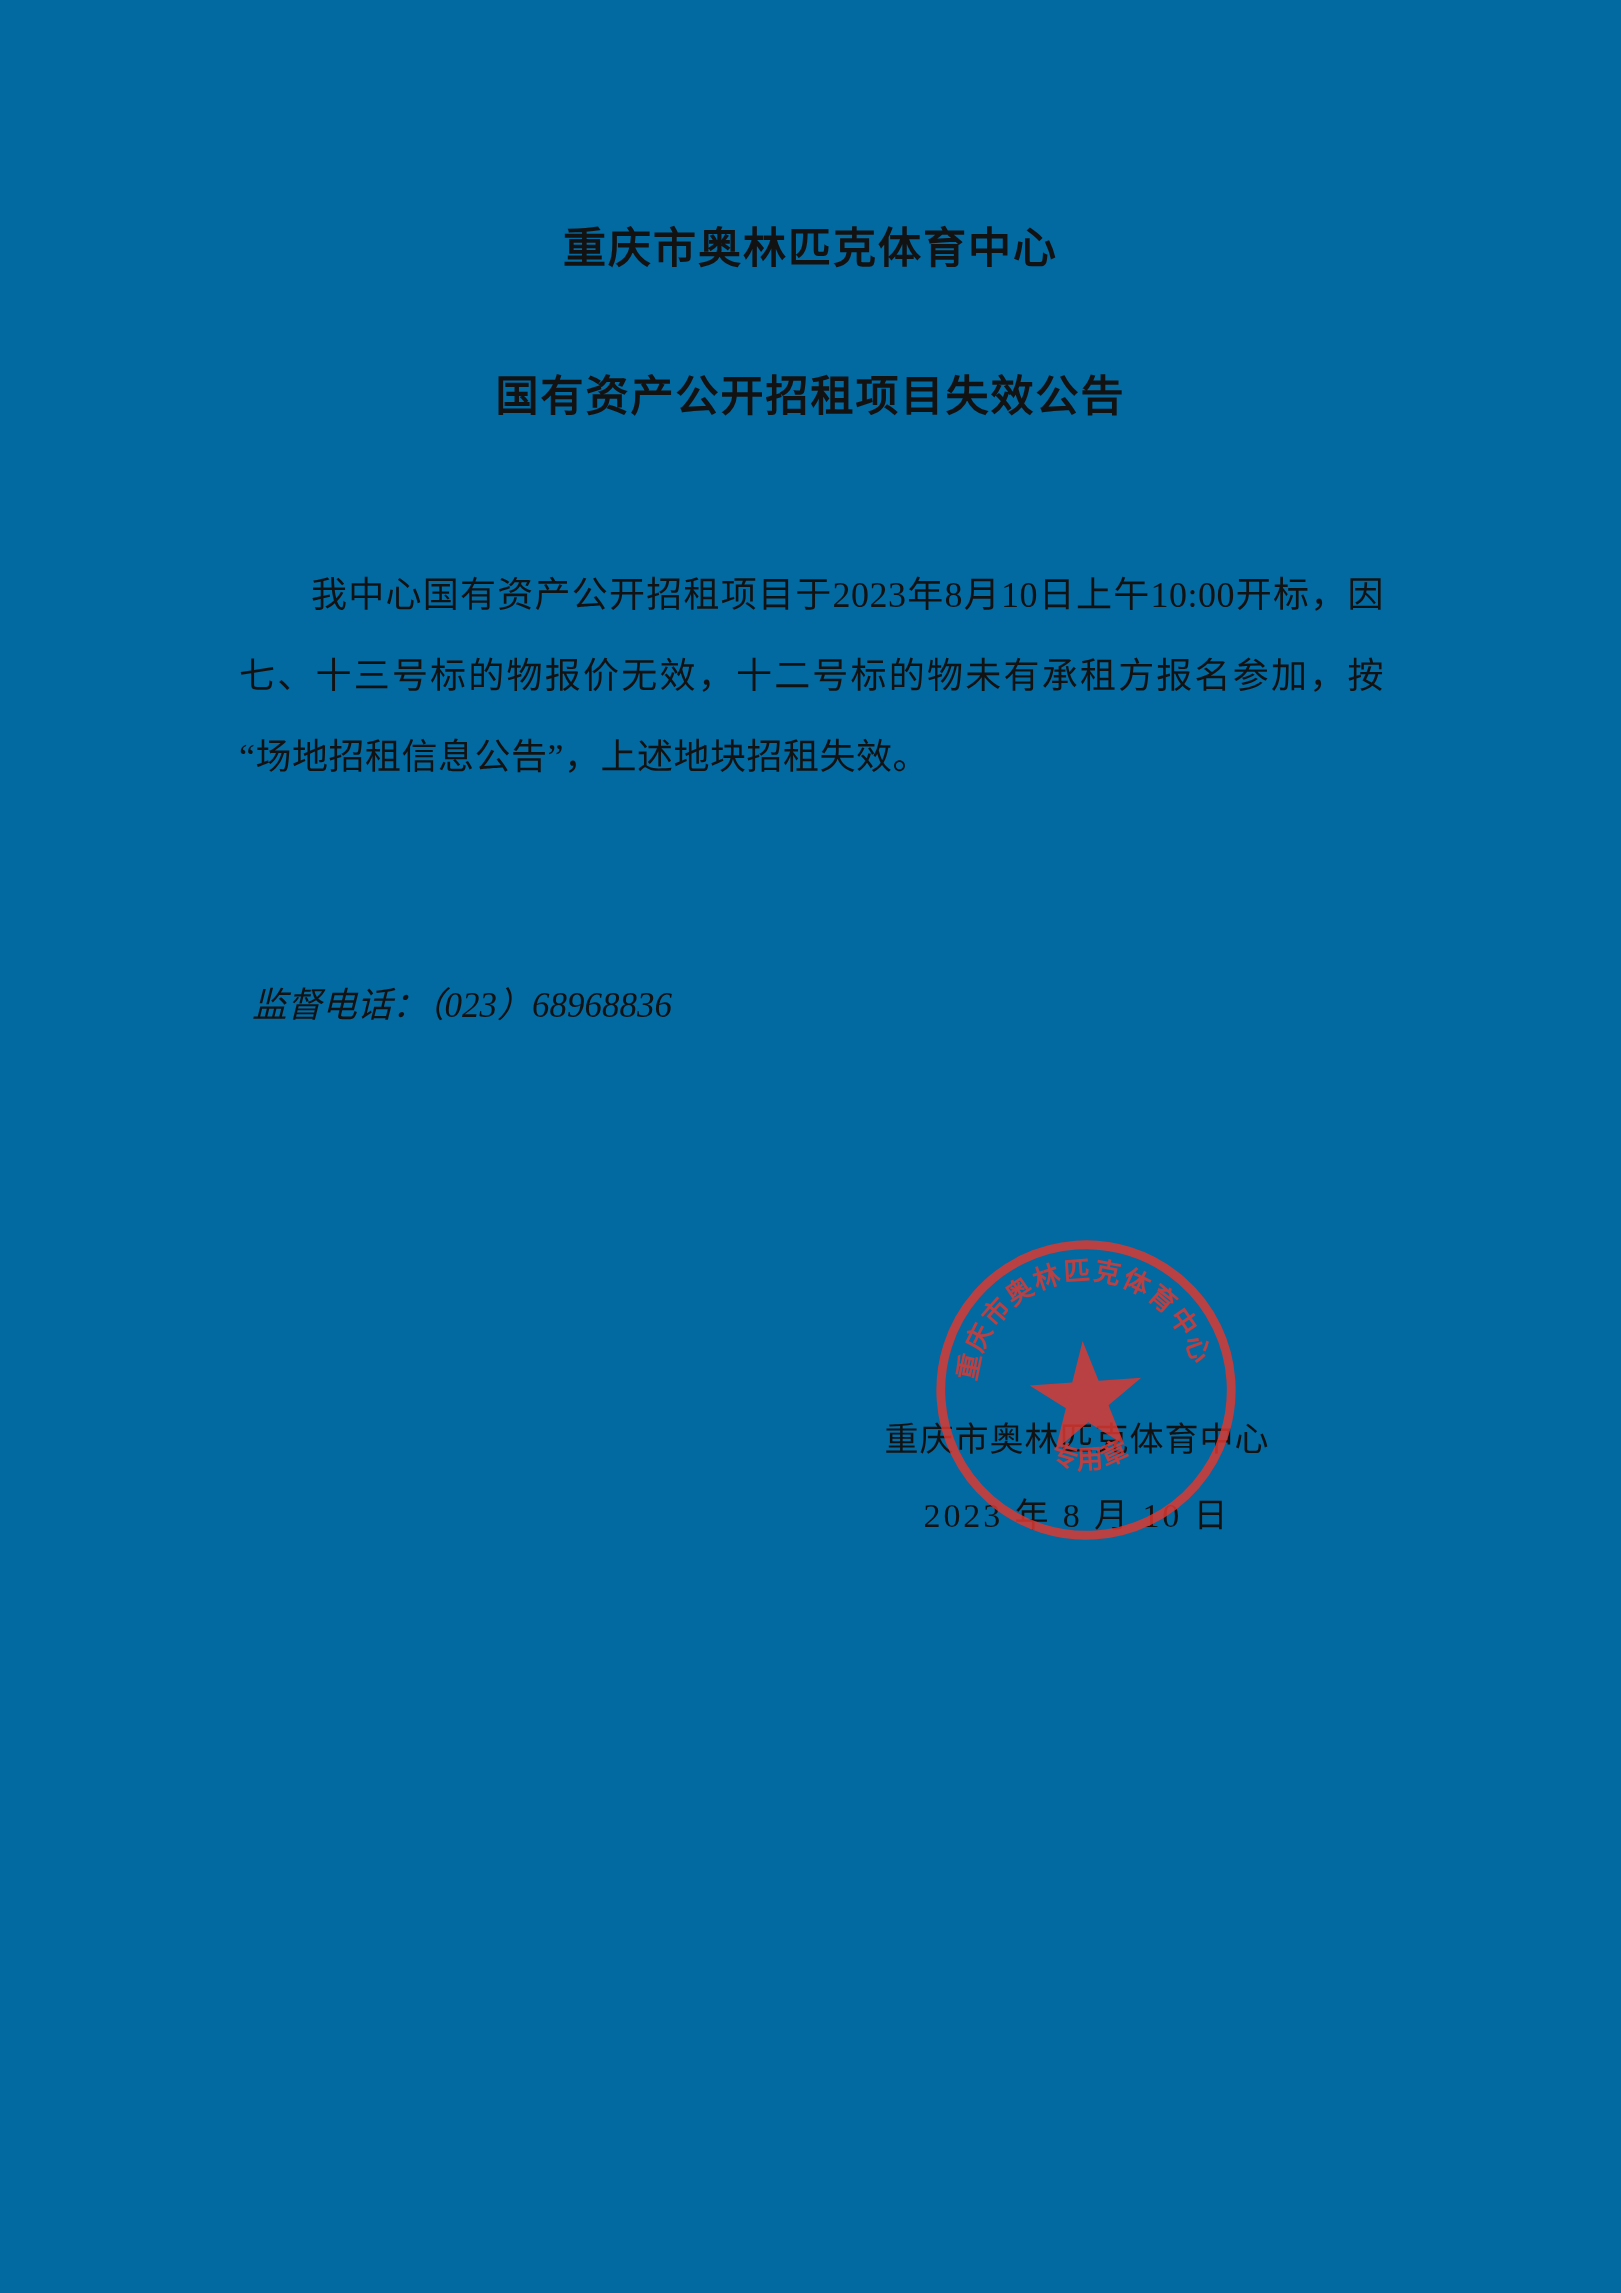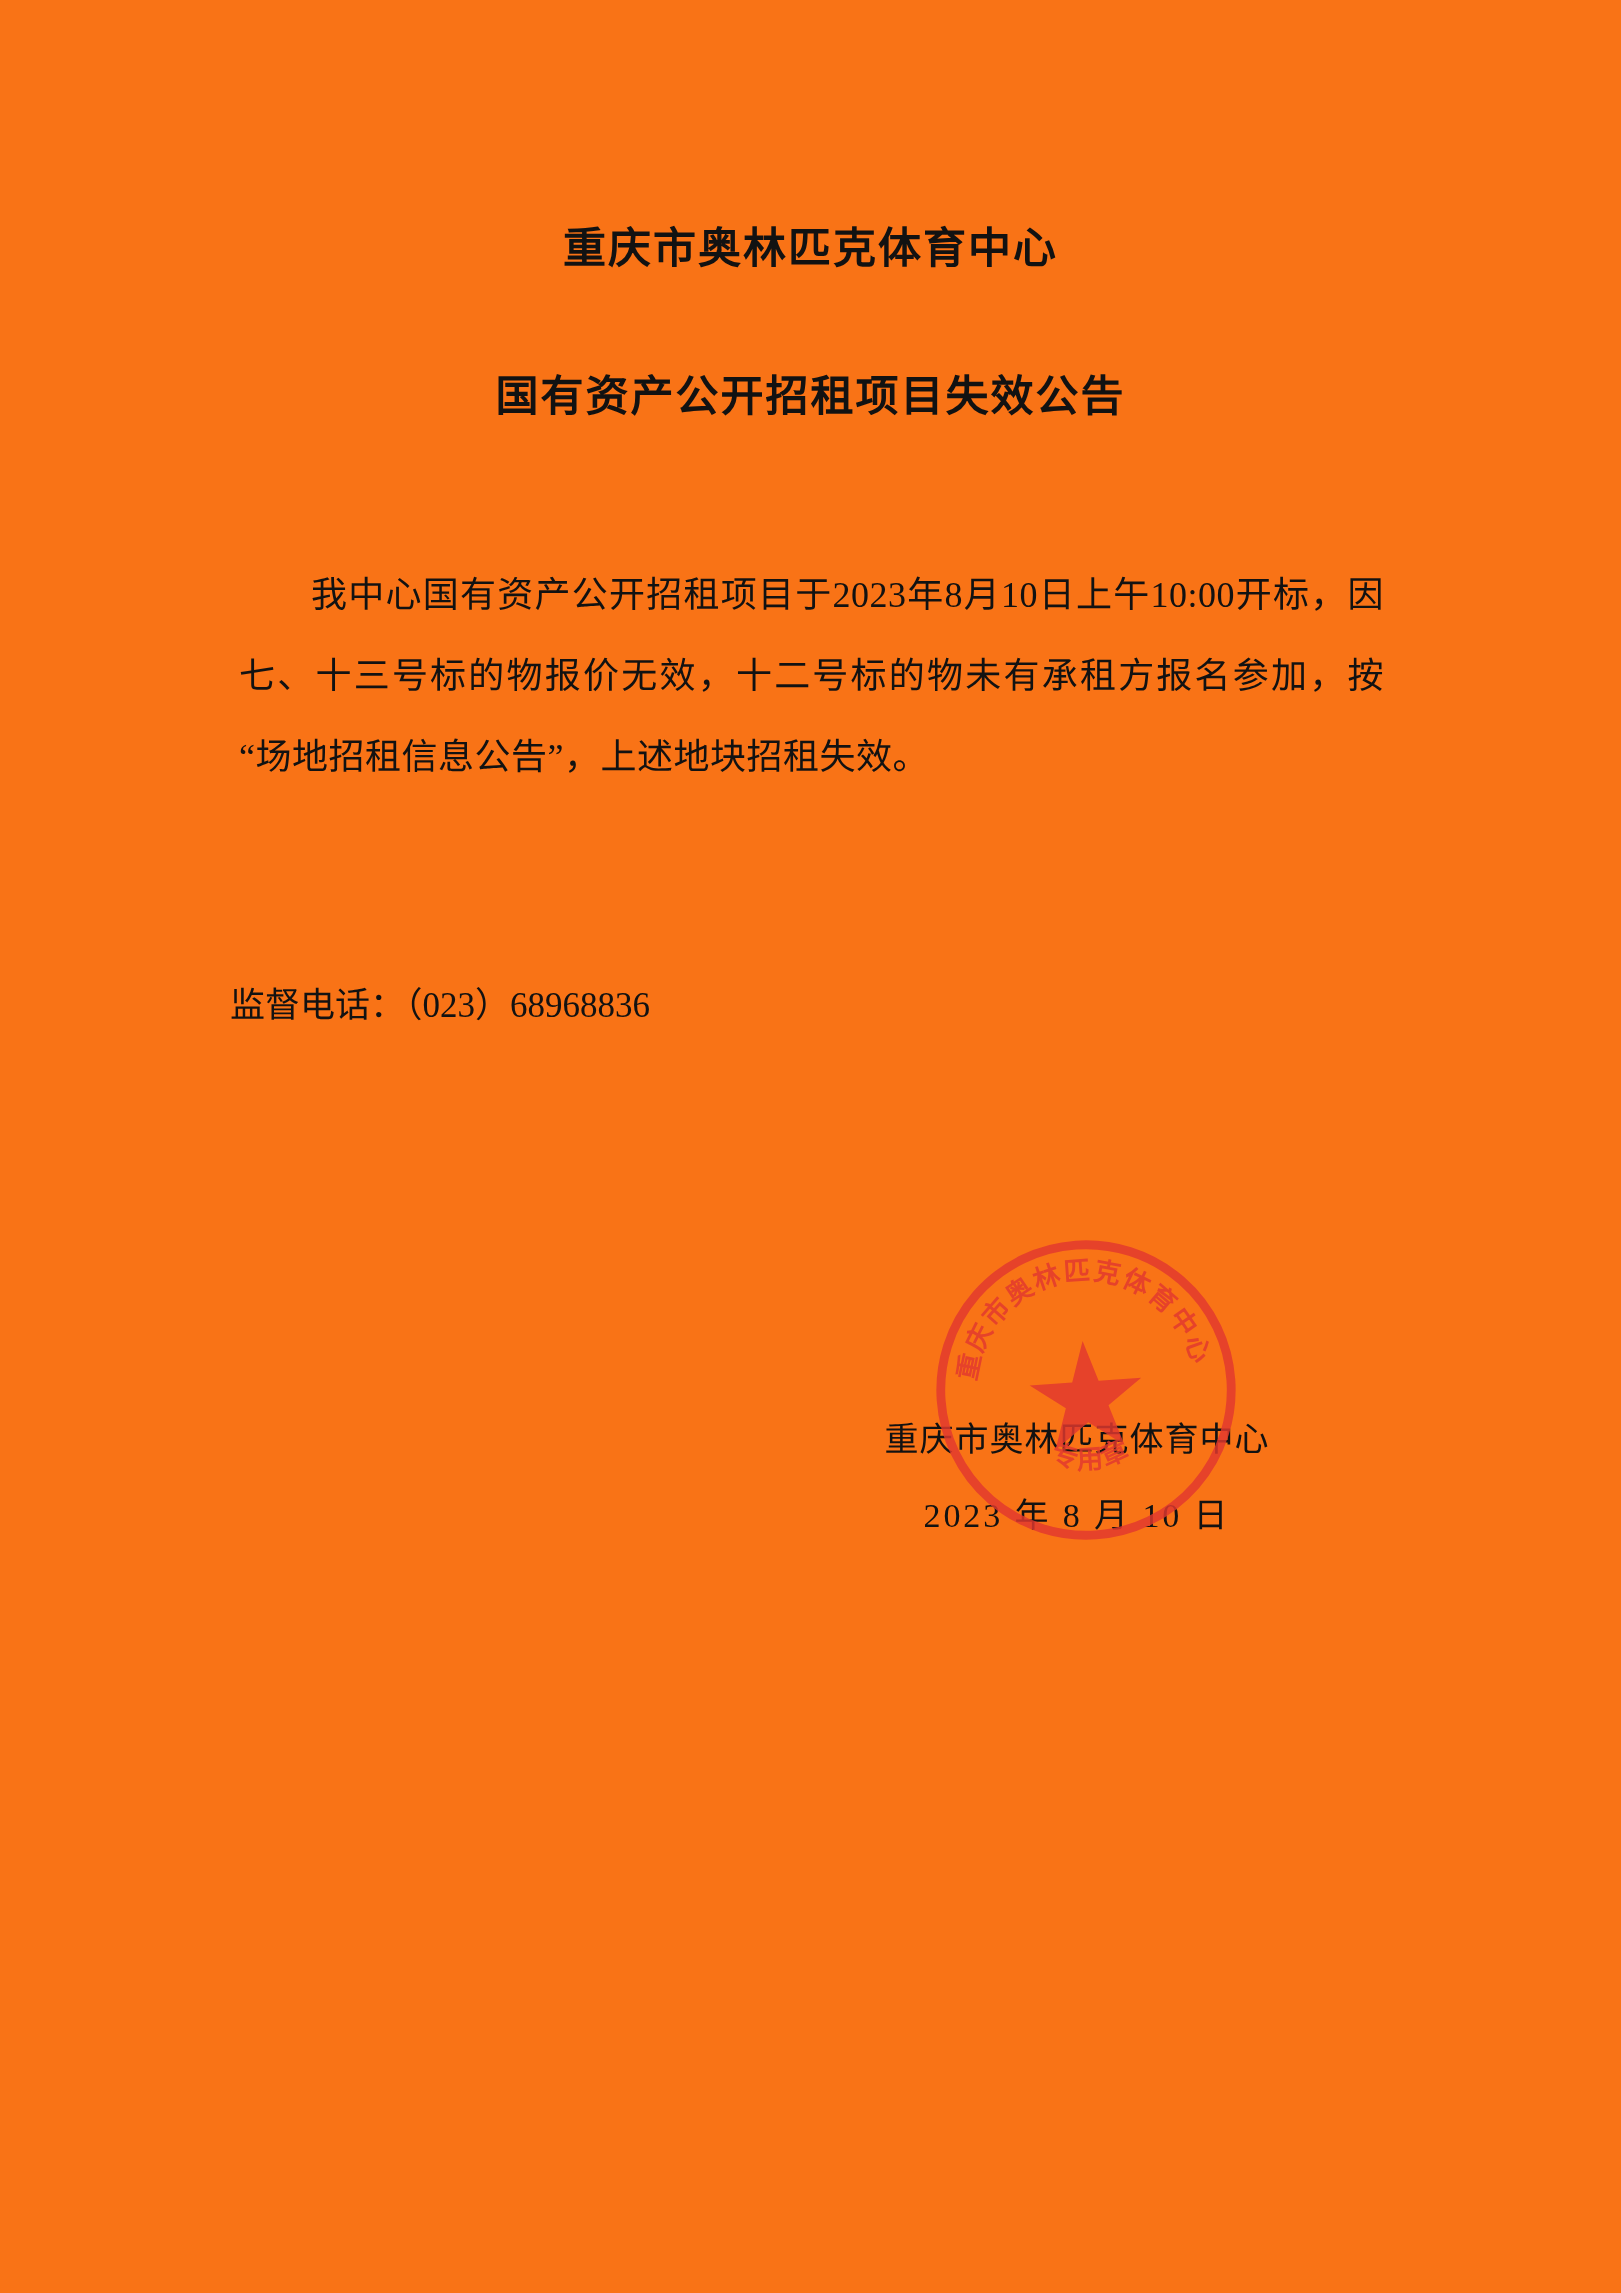--- a/index.html
+++ b/index.html
@@ -13,21 +13,21 @@
     height: 2294px;
     position: relative;
     font-family: "Liberation Serif", "DejaVu Serif", serif;
     color: #121212;
     overflow: hidden;
   }
 
   .page {
     position: absolute;
     inset: 0;
-    background: #f97316;
+    background: #0369a1;
   }
 
   .doc-title {
     text-align: center;
     font-weight: bold;
     font-size: 43px;
     letter-spacing: 2px;
     line-height: 1.0;
   }
   .title-line-1 {
@@ -55,25 +55,26 @@
     text-align: justify;
     text-justify: inter-ideograph;
   }
   .body-para {
     margin: 1px;
     text-indent: 2em;
   }
 
   .contact-block {
     position: absolute;
-    left: 230px;
+    left: 252px;
     top: 970px;
     width: 1147px;
     font-size: 35px;
     line-height: 71px;
+    font-style: italic;
   }
   .contact-line {
     white-space: pre;
   }
 
   .signature-block {
     position: absolute;
     right: 240px;
     top: 1402px;
     width: 608px;

